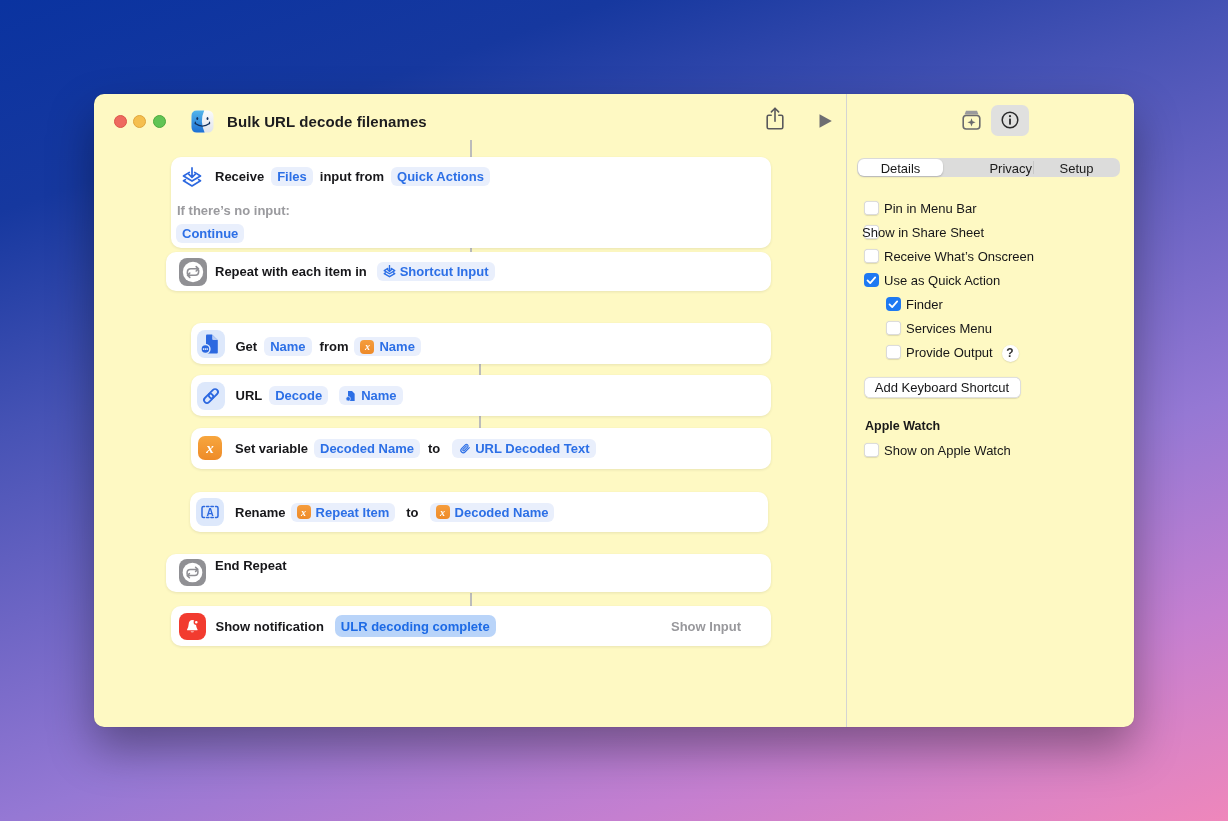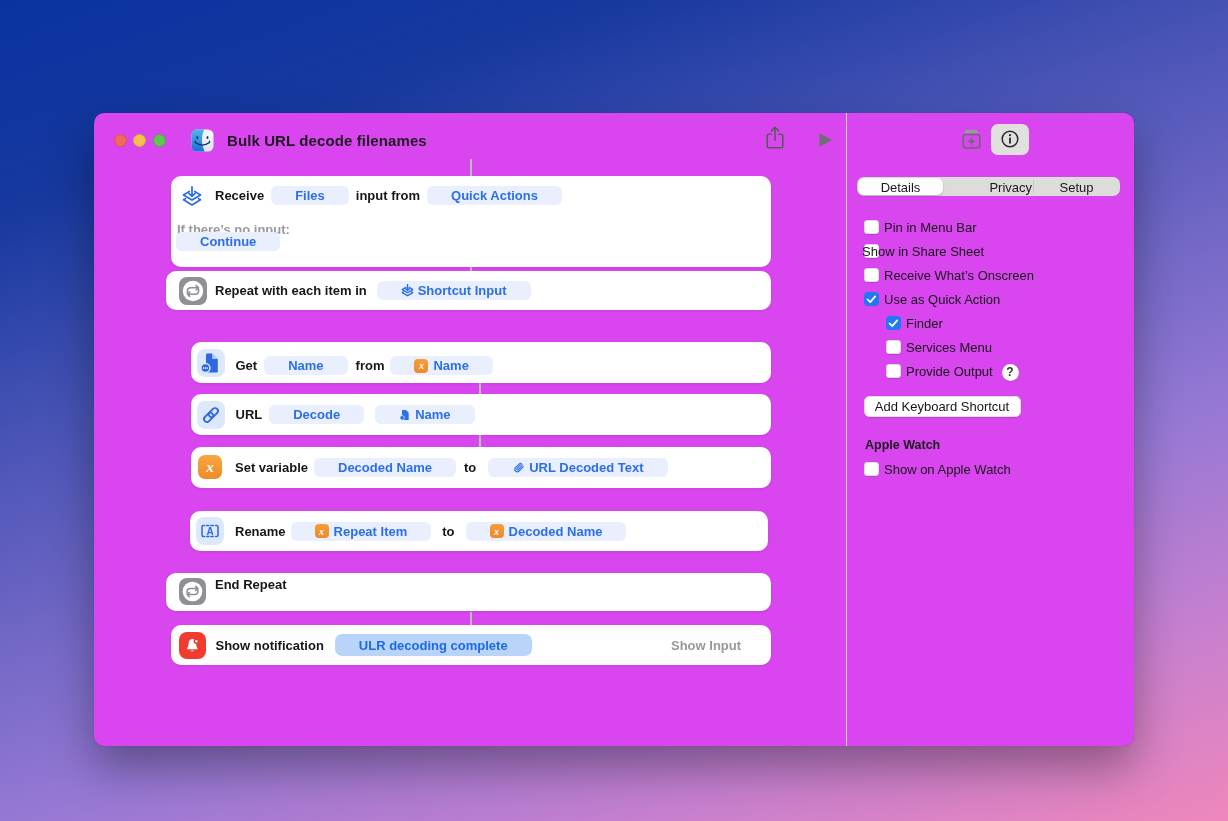--- a/index.html
+++ b/index.html
@@ -5,38 +5,37 @@
   * { margin:0; padding:0; box-sizing:border-box; }
   html,body { width:1228px; height:821px; overflow:hidden; }
   body {
     font-family:"Liberation Sans", sans-serif;
     background: linear-gradient(161deg,
       #0a33a0 0%, #16389f 17%, #4753b5 35%, #9578d4 66%, #c57fd0 83%, #ef87bb 100%);
     position:relative;
   }
   .win {
     position:absolute; left:94px; top:94px; width:1040px; height:633px;
-    background:#d946ef; border-radius:10px;
+    background:#fef9c3; border-radius:10px;
     box-shadow: 0 22px 45px rgba(0,0,0,0.35), 0 0 1px rgba(0,0,0,0.3);
-    margin-top: 19px;
   }
   .divider { position:absolute; left:752px; top:0; width:1px; height:633px; background:#d4d4d3; }
   
   .tl { position:absolute; width:13px; height:13px; border-radius:50%; top:20.5px; }
   .tl.r { left:19.5px; background:#ee6a5f; border:0.5px solid #dc5449;}
   .tl.y { left:39px;   background:#f5bf4f; border:0.5px solid #dfa63c;}
   .tl.g { left:59px;   background:#61c454; border:0.5px solid #4caa3d;}
   .titletext { position:absolute; left:133px; top:19px; font-size:15px; font-weight:bold; color:#1d1d1f; letter-spacing:0.1px;}
   
   .card { position:absolute; background:#fff; border-radius:10px; box-shadow:0 1px 3px rgba(0,0,0,0.09);}
   .conn { position:absolute; width:2px; background:#bcbcbb; }
   .rowtext { font-size:13px; font-weight:bold; color:#17171a; }
   .pill {
     display:inline-flex; align-items:center;
-    background:#e9effc; border-radius:6px; height:19px; padding:0 24px;
+    background:#e9effc; border-radius:6px; height:19px; padding:0 6px;
     font-size:13px; font-weight:bold; color:#2c6fe6; white-space:nowrap;
   }
   .row { position:absolute; display:flex; align-items:center;justify-content:flex-end; }
   .gap { display:inline-block; }
   .vbadge {
     display:inline-flex; align-items:center; justify-content:center;
     width:14px; height:14px; border-radius:4px; margin-right:5px;
     background:linear-gradient(#f59d3d,#ee8a28);
     color:#fff; font-style:italic; font-weight:bold; font-size:10px;
     font-family:"Liberation Serif", serif;
@@ -128,21 +127,21 @@
       <span class="gap" style="width:7px"></span>
       <span class="pill">Files</span>
       <span class="gap" style="width:7px"></span>
       <span class="rowtext">input from</span>
       <span class="gap" style="width:7px"></span>
       <span class="pill">Quick Actions</span>
     </div>
     <div class="row" style="left:6px;top:42px;height:23px">
       <span class="rowtext graytext">If there’s no input:</span>
     </div>
-    <div class="row" style="left:5px;top:54px;height:23px">
+    <div class="row" style="left:5px;top:65px;height:23px">
       <span class="pill">Continue</span>
     </div>
   </div>
 
   <div class="card" style="left:72px;top:158px;width:605px;height:39px">
     <div class="iconsq graysq" style="left:13px;top:5.5px;width:28px;height:28px">
       <svg width="28" height="28" viewBox="0 0 28 28">
         <circle cx="14" cy="14" r="10.2" fill="#fff"></circle>
         <g stroke="#8f8f94" stroke-width="1.6" fill="none" stroke-linecap="round" stroke-linejoin="round">
           <path d="M 8.4 15.8 L 8.4 14.2 Q 8.4 10.8 11.8 10.8 L 19.4 10.8 M 17.2 8.6 L 19.5 10.8 L 17.2 13.0"></path>

